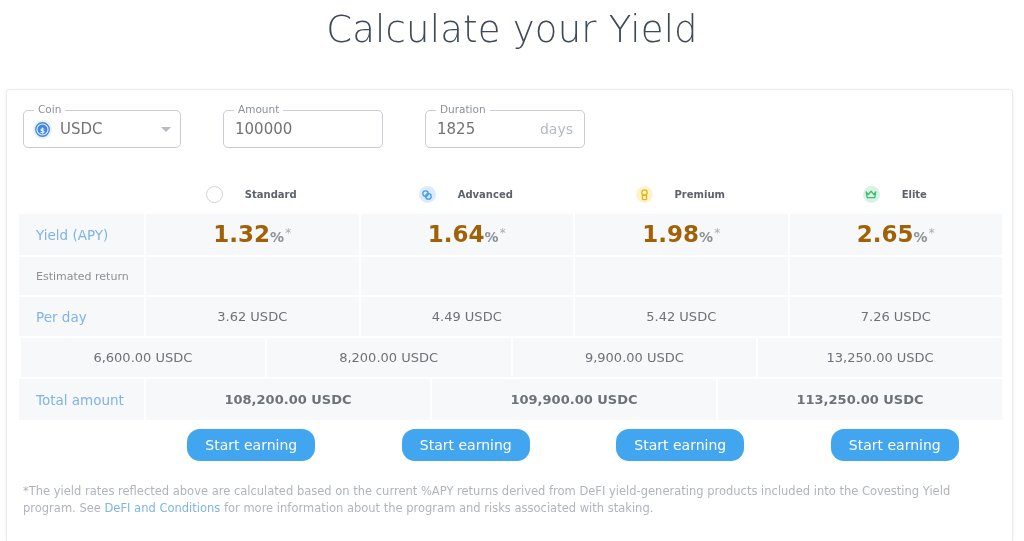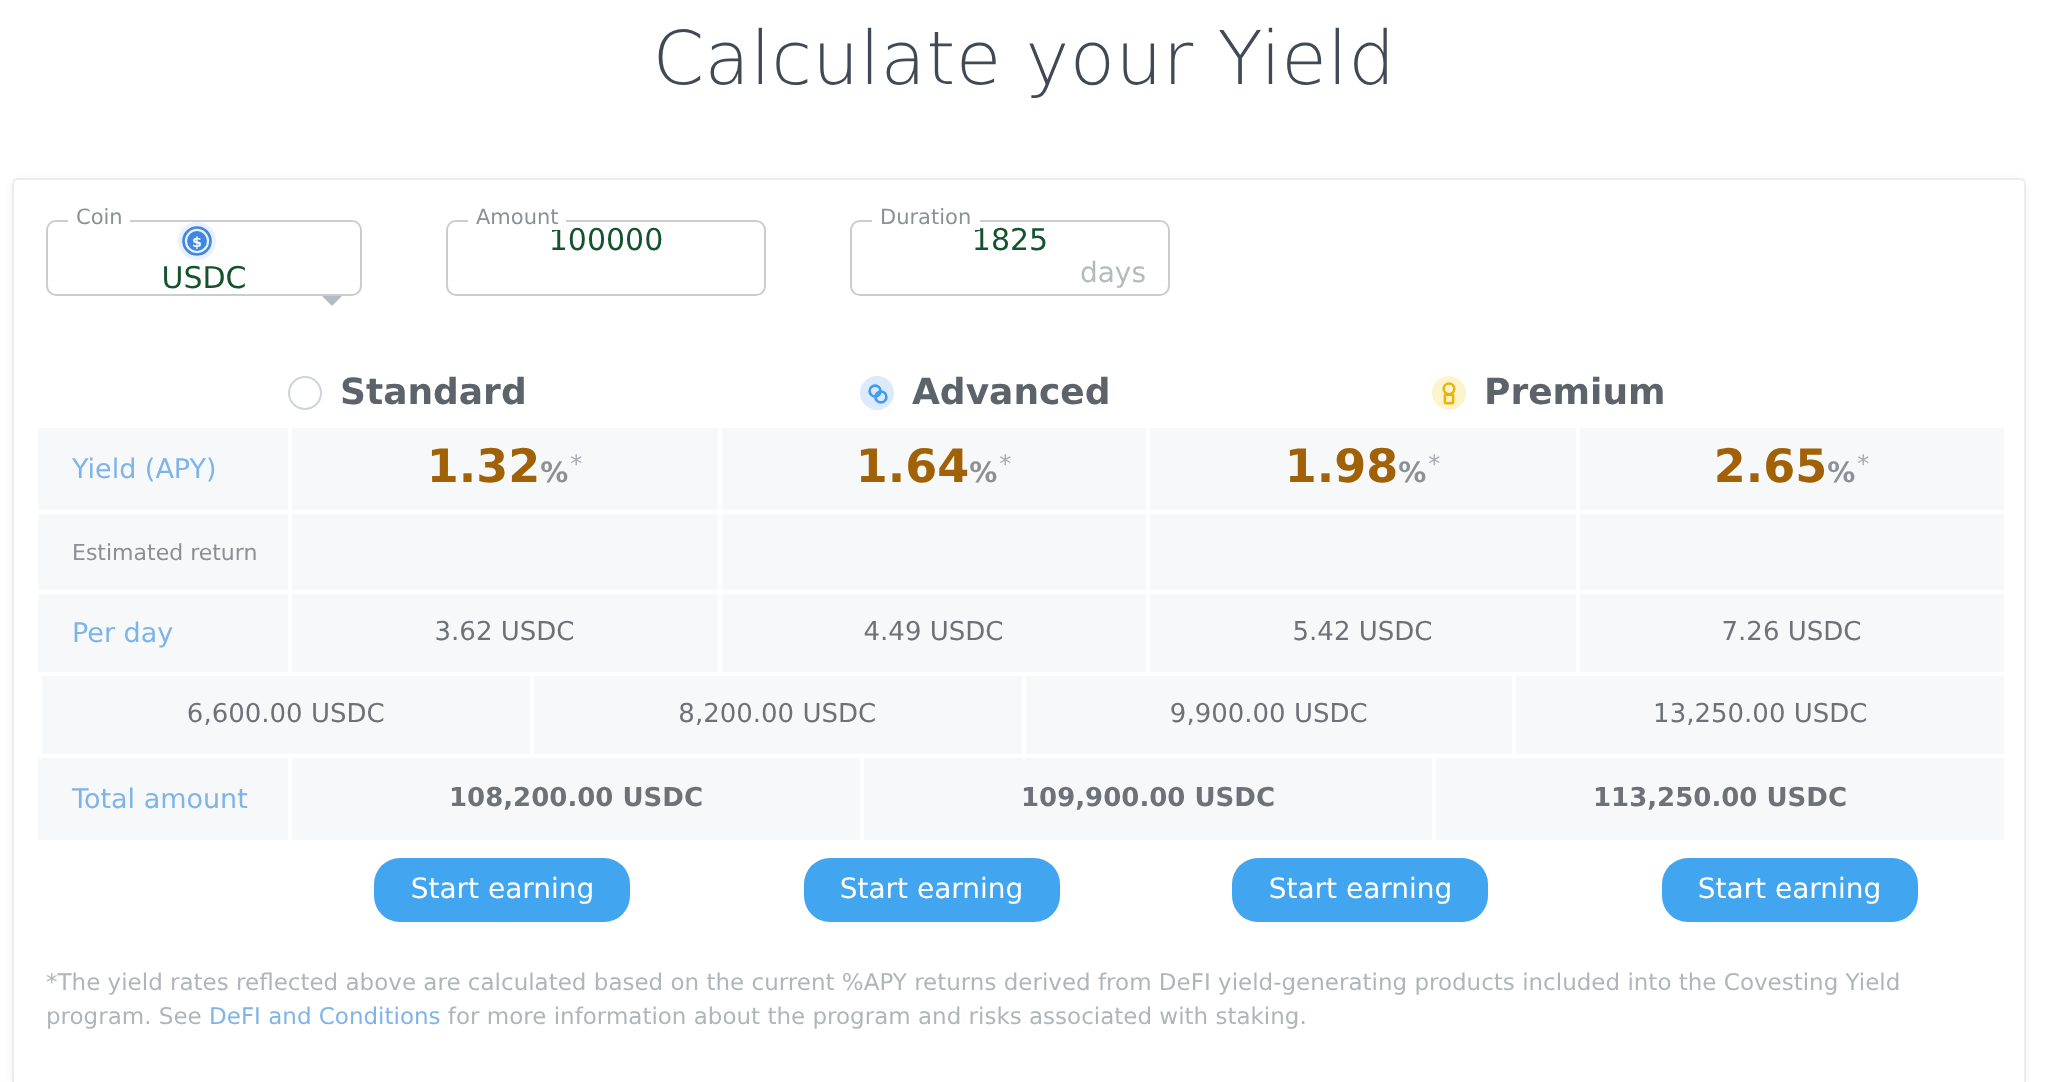--- a/index.html
+++ b/index.html
@@ -37,35 +37,34 @@
   
   .inputs{position:absolute;left:16px;top:20px;display:flex;}
   .field{
     position:relative;
     height:38px;
     border:1px solid #c9cdd2;
     border-radius:5px;
     box-sizing:border-box;
     display:flex;align-items:center;
     background:#fff;
-    flex-direction:column;
   }
   .field-coin{width:158px;margin-right:42px;padding:0 9px;}
   .field-amount{width:160px;margin-right:42px;padding:0 11px;}
   .field-duration{width:160px;padding:0 11px;}
   .field-label{
     position:absolute;top:-8px;left:10px;
     background:#fff;padding:0 4px;
     font-size:10.5px;color:#8b9097;
     font-family:"DejaVu Sans", sans-serif;
     line-height:12px;
     white-space:nowrap;
   }
   .field-value{
-    font-size:15px;color:#14532d;
+    font-size:15px;color:#737373;
     font-family:"DejaVu Sans", sans-serif;
     line-height:18px;
   }
   .coin-icon{
     width:19px;height:19px;border-radius:50%;
     background:#e8f1fd;
     display:inline-flex;align-items:center;justify-content:center;
     margin-right:8px;flex:none;
   }
   .coin-icon svg{display:block;}
@@ -82,23 +81,23 @@
   }
 
   
   .tiers{
     position:absolute;left:12px;top:96px;width:983px;
     display:flex;
   }
   .tier-spacer{width:125px;flex:none;}
   .tier{
     flex:1;
-    display:flex;align-items:center;justify-content:flex-start;
-    gap:9px;
-    font-size:18px;
+    display:flex;align-items:center;justify-content:center;
+    gap:22px;
+    font-size:10px;
     font-weight:bold;
     color:#5c636b;
     font-family:"DejaVu Sans", sans-serif;
   }
   .tier-icon{
     width:17px;height:17px;border-radius:50%;
     display:inline-flex;align-items:center;justify-content:center;
     flex:none;
   }
   .ti-standard{background:#fff;border:1.6px solid #cfd4d9;box-sizing:border-box;}
@@ -249,20 +248,28 @@
       <div class="tier">
         <span class="tier-icon ti-premium">
           <svg width="11" height="12" viewBox="0 0 12 14">
             <circle cx="6" cy="4" r="3.1" fill="none" stroke="#eab308" stroke-width="1.5"></circle>
             <rect x="3.6" y="7.4" width="4.8" height="5" rx="0.6" fill="none" stroke="#eab308" stroke-width="1.5"></rect>
           </svg>
         </span>
         <span>Premium</span>
       </div>
 
+      <div class="tier">
+        <span class="tier-icon ti-elite">
+          <svg width="12" height="11" viewBox="0 0 14 12">
+            <path d="M1.4 3 L3.7 6.2 L7 2.2 L10.3 6.2 L12.6 3 L11.4 9.6 L2.6 9.6 Z" fill="none" stroke="#3fba6d" stroke-width="1.5" stroke-linejoin="round"></path>
+          </svg>
+        </span>
+        <span>Elite</span>
+      </div>
     </div>
 
     <div class="table">
 
       <div class="trow row-yield">
         <div class="tcell label">Yield (APY)</div>
         <div class="tcell val">
           <span><span class="apy">1.32</span><span class="apy-pct">%</span><span class="apy-star">*</span></span>
         </div>
         <div class="tcell val">

